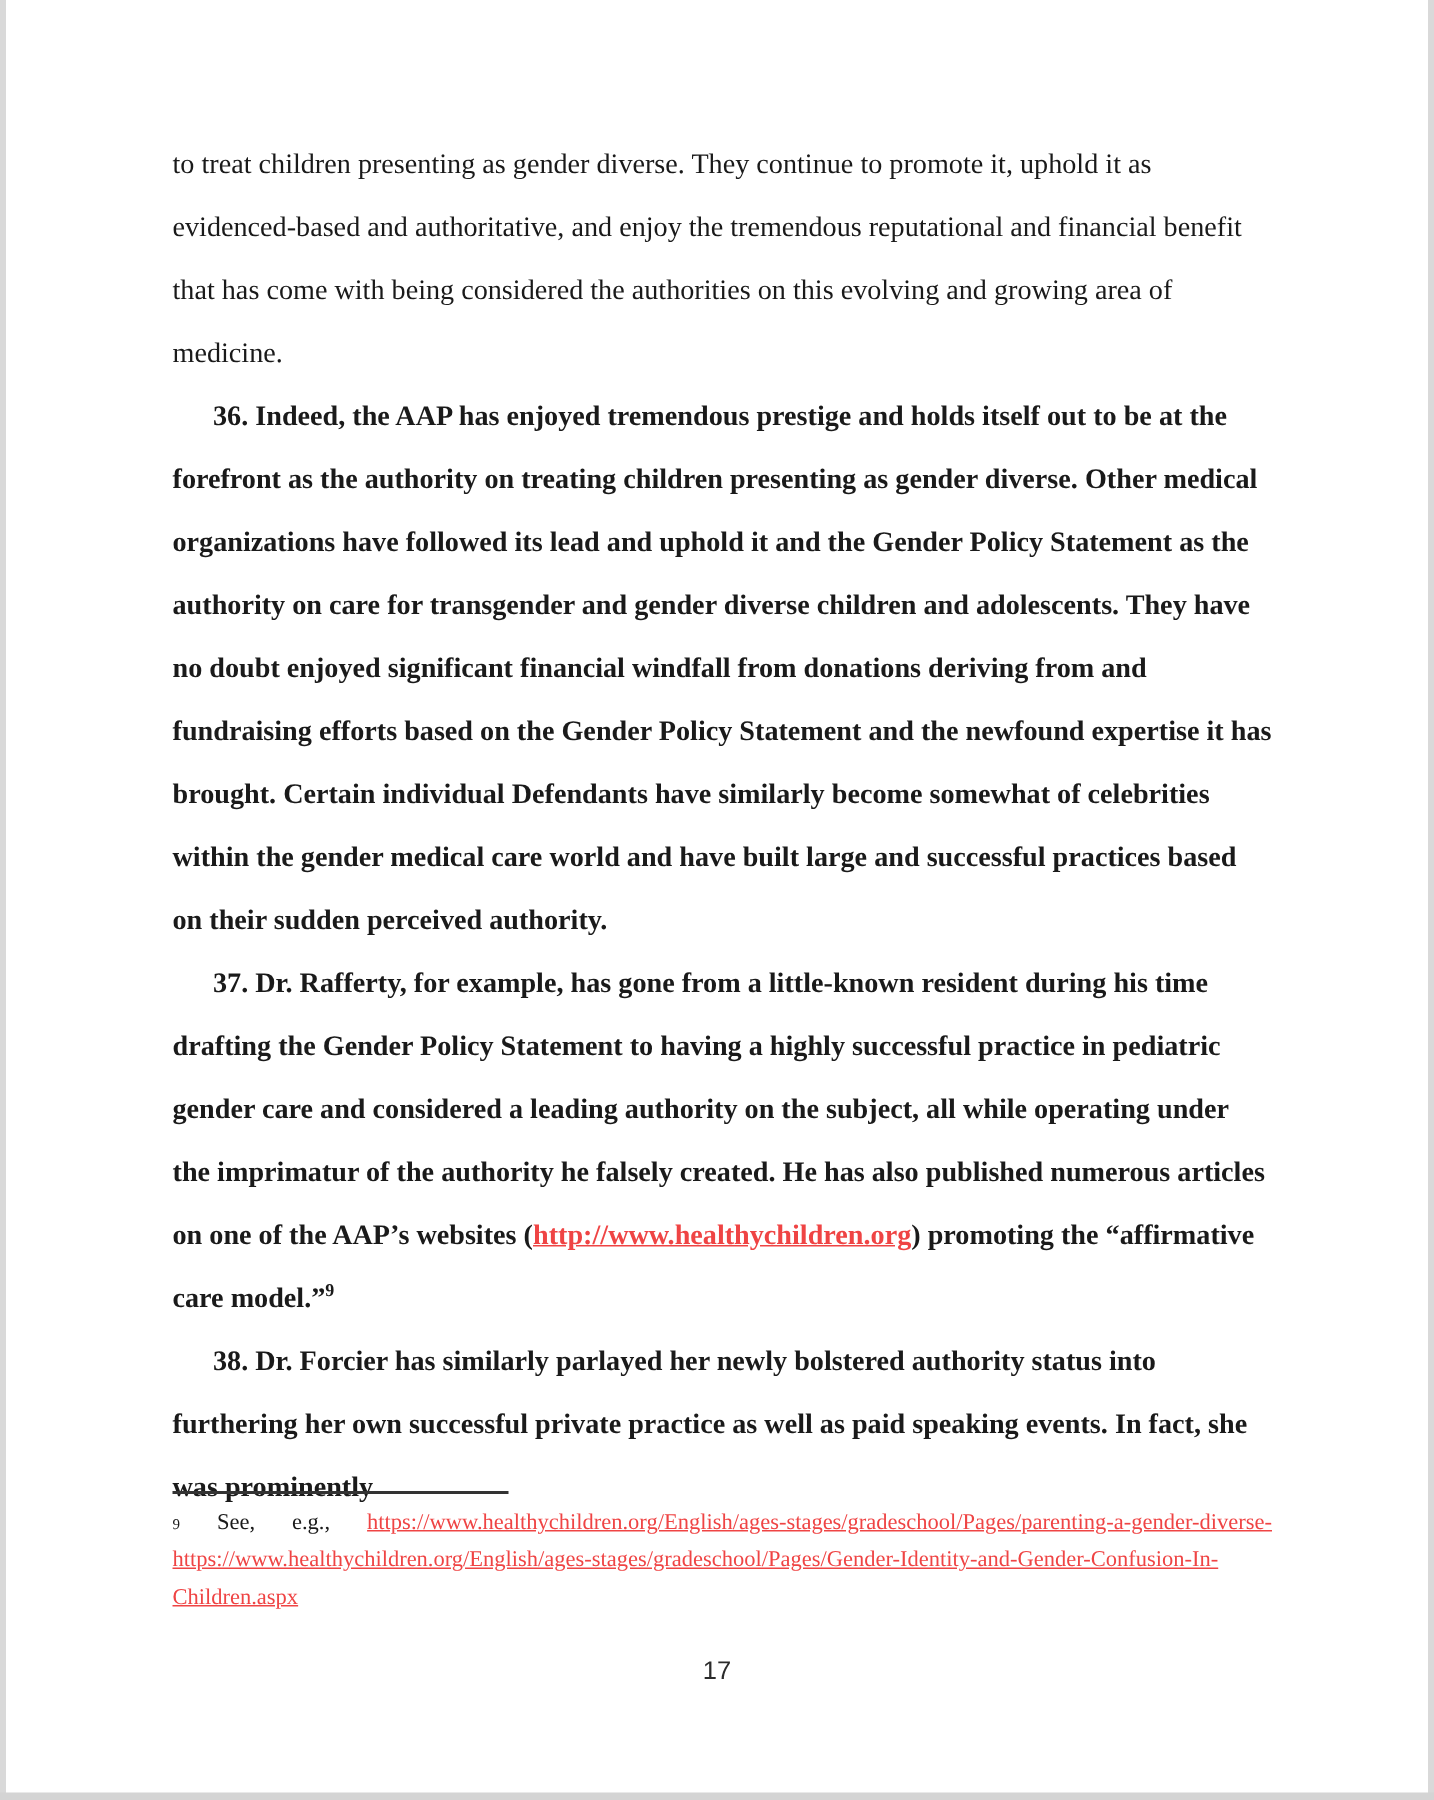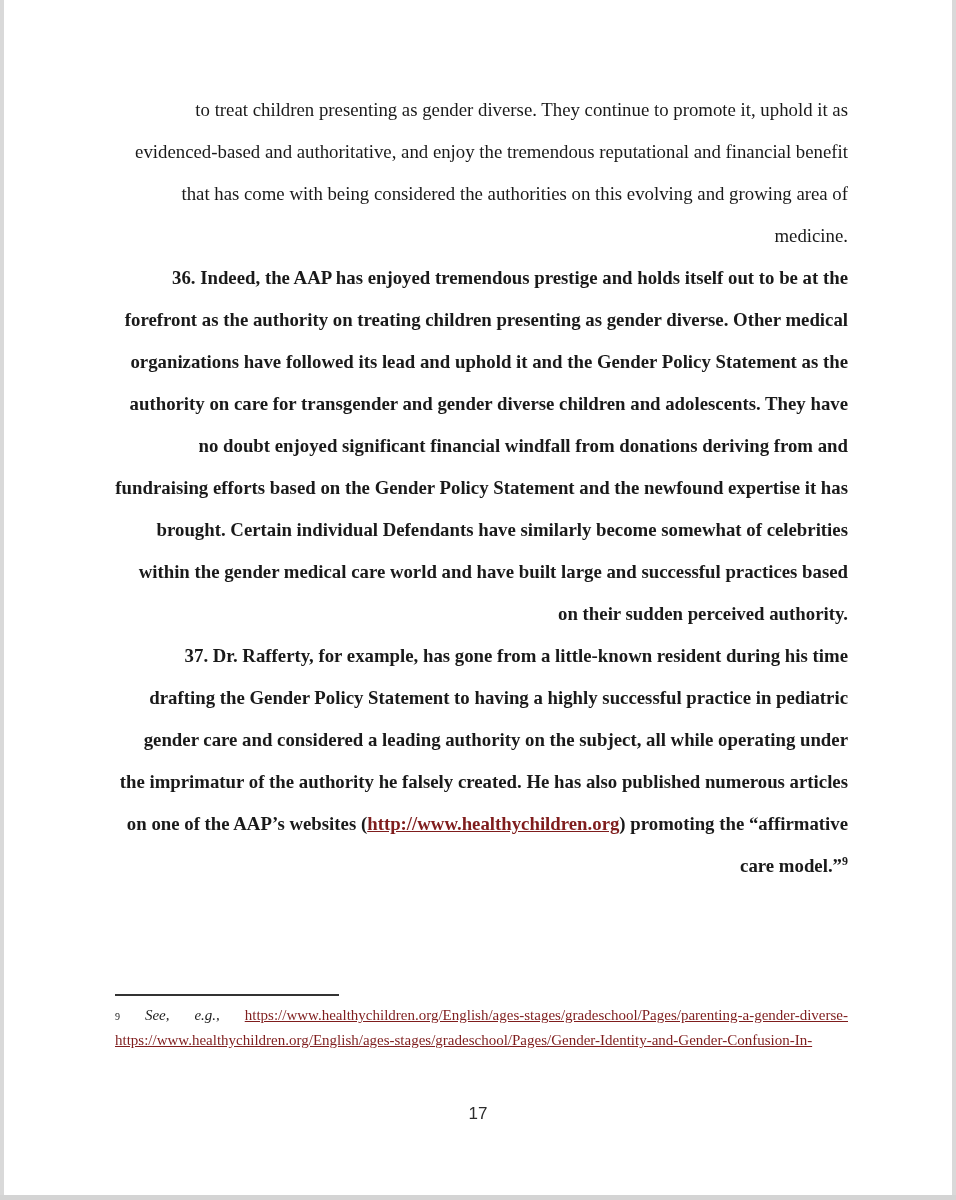--- a/index.html
+++ b/index.html
@@ -18,27 +18,27 @@
   .edge-left   { left: 0; top: 0; width: 4px; height: 1200px; }
   .edge-right  { right: 0; top: 0; width: 4px; height: 1200px; }
   .edge-bottom { left: 0; bottom: 0; width: 956px; height: 5px; background: #d4d4d4; }
 
   .main-text {
     position: absolute;
     left: 115px; top: 89px; width: 733px;
     font-size: 18.8px;
     line-height: 42px;
     color: #1a1a1a;
-    text-align: right;
+    text-align: left;
   }
   .main-text p { margin: 0; }
   .main-text p.indent { text-indent: 27px; font-weight: bold; }
 
   a.doc-link {
-    color: #7f1d1d;
+    color: #ef4444;
     text-decoration: underline;
     cursor: pointer;
   }
   sup.fn-ref {
     font-size: 12px;
     line-height: 0;
     vertical-align: 7px;
   }
 
   .footnote {
@@ -58,51 +58,53 @@
     justify-content: space-between;
     align-items: baseline;
     white-space: nowrap;
   }
   .fn-line { white-space: nowrap; }
   .fn-marker {
     font-size: 10px;
     line-height: 0;
     vertical-align: 6px;
   }
-  .italic { font-style: italic; }
+  .italic { }
 
   .page-number {
     position: absolute;
     left: 0; right: 0; top: 1104px;
     text-align: center;
     font-family: "Liberation Sans", sans-serif;
     font-size: 17px;
     color: #2b2b2b;
   }
 </style>
 </head>
 <body>
 
 <div class="page">
 
   <div class="main-text">
     <p>to treat children presenting as gender diverse. They continue to promote it, uphold it as evidenced-based and authoritative, and enjoy the tremendous reputational and financial benefit that has come with being considered the authorities on this evolving and growing area of medicine.</p>
     <p class="indent">36. Indeed, the AAP has enjoyed tremendous prestige and holds itself out to be at the forefront as the authority on treating children presenting as gender diverse. Other medical organizations have followed its lead and uphold it and the Gender Policy Statement as the authority on care for transgender and gender diverse children and adolescents. They have no doubt enjoyed significant financial windfall from donations deriving from and fundraising efforts based on the Gender Policy Statement and the newfound expertise it has brought. Certain individual Defendants have similarly become somewhat of celebrities within the gender medical care world and have built large and successful practices based on their sudden perceived authority.</p>
     <p class="indent"><span>37. Dr. Rafferty, for example, has gone from a little-known resident during his time drafting the Gender Policy Statement to having a highly successful practice in pediatric gender care and considered a leading authority on the subject, all while operating under the imprimatur of the authority he falsely created. He has also published numerous articles on one of the AAP’s websites (</span><a class="doc-link">http://www.healthychildren.org</a><span>) promoting the “affirmative care model.”</span><sup class="fn-ref">9</sup></p>
+    <p class="indent">38. Dr. Forcier has similarly parlayed her newly bolstered authority status into furthering her own successful private practice as well as paid speaking events. In fact, she was prominently</p>
   </div>
 
   <div class="footnote">
     <div class="fn-rule"></div>
     <div class="fn-line1">
       <sup class="fn-marker">9</sup>
         <span class="italic">See,</span>
         <span class="italic">e.g.,</span>
         <a class="doc-link">https://www.healthychildren.org/English/ages-stages/gradeschool/Pages/parenting-a-gender-diverse-</a>
     </div>
     <div class="fn-line"><a class="doc-link">https://www.healthychildren.org/English/ages-stages/gradeschool/Pages/Gender-Identity-and-Gender-Confusion-In-</a></div>
+    <div class="fn-line"><a class="doc-link">Children.aspx</a></div>
   </div>
 
   <div class="page-number">17</div>
 
   <div class="edge edge-left"></div>
   <div class="edge edge-right"></div>
   <div class="edge edge-bottom"></div>
 </div>
 
 </body></html>

